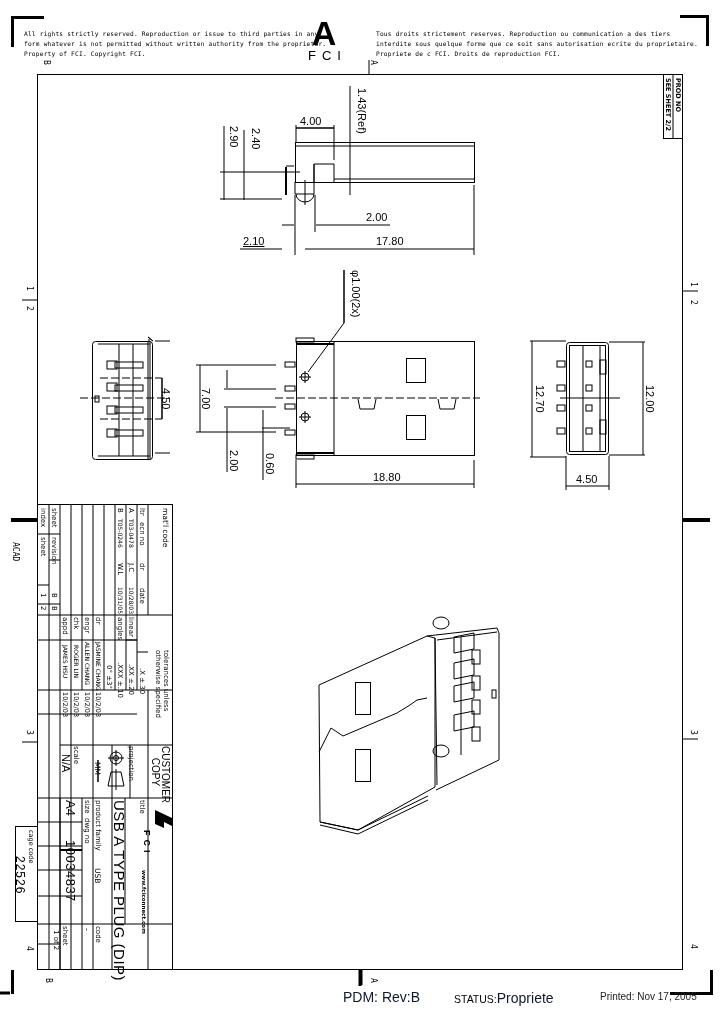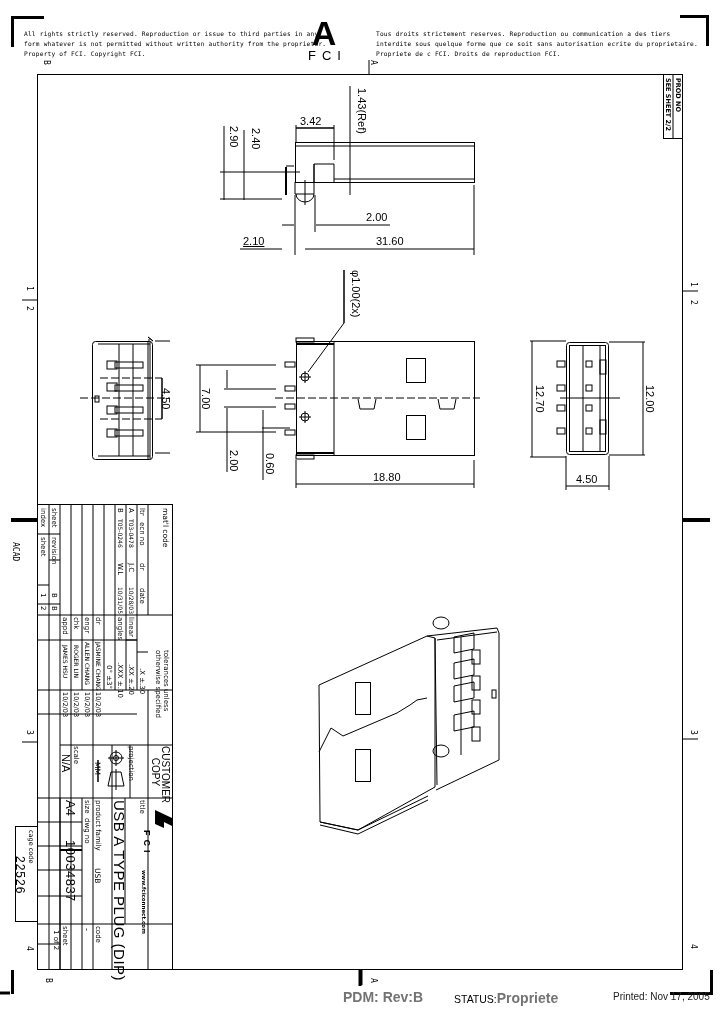--- a/index.html
+++ b/index.html
@@ -7,21 +7,21 @@
   .abs{position:absolute;}
   .copy{font-size:6.2px;line-height:10px;letter-spacing:0.2px;font-family:"DejaVu Sans Mono",monospace;}
   .copy div{white-space:nowrap;}
   .logo-a{font-family:"Liberation Sans",sans-serif;font-weight:bold;font-size:34px;line-height:30px;}
   .logo-fci{font-family:"Liberation Sans",sans-serif;font-size:13px;letter-spacing:6px;}
   .zone{font-size:8px;font-family:"DejaVu Sans Mono",monospace;}
   .dim{font-family:"Liberation Sans Narrow","Liberation Sans",sans-serif;font-size:11px;white-space:nowrap;}
   .rot{transform-origin:0 0;transform:rotate(90deg);white-space:nowrap;}
   .tb{font-size:7px;font-family:"DejaVu Sans",sans-serif;}
   .footer{font-family:"Liberation Sans",sans-serif;white-space:nowrap;}
-  .red{color:#737373;font-weight:bold;}
+  .red{color:#0f172a;font-weight:normal;}
   svg{position:absolute;left:0;top:0;}
 </style>
 </head>
 <body>
 
 <div class="abs" style="left:11px;top:16px;width:30px;height:28px;border-left:3px solid #000;border-top:3px solid #000;"></div>
 <div class="abs" style="left:680px;top:15px;width:26px;height:28px;border-right:3px solid #000;border-top:3px solid #000;"></div>
 <div class="abs" style="left:670px;top:970px;width:40px;height:22px;border-right:3px solid #000;border-bottom:3px solid #000;"></div>
 <div class="abs" style="left:11px;top:970px;width:12px;height:24px;border-left:3px solid #000;"></div>
 
@@ -271,26 +271,26 @@
 
   <path d="M155,810 L172,818 L172,826 L164,822 L164,828 L155,824 Z" fill="#000"></path>
 </svg>
 
 <div class="abs" style="left:37px;top:969px;width:646px;height:1px;background:#000;"></div>
 
 <div class="abs rot" style="left:682px;top:78px;font-size:6.5px;font-weight:bold;"><span>PROD NO</span></div>
 <div class="abs rot" style="left:672px;top:78px;font-size:6.5px;font-weight:bold;"><span>SEE SHEET 2/2</span></div>
 
 <div class="abs dim rot" style="left:368px;top:88px;">1.43(Ref)</div>
-<div class="abs dim" style="left:300px;top:115px;">3.42</div>
+<div class="abs dim" style="left:300px;top:115px;">4.00</div>
 <div class="abs dim rot" style="left:262px;top:128px;">2.40</div>
 <div class="abs dim rot" style="left:240px;top:126px;">2.90</div>
 <div class="abs dim" style="left:366px;top:211px;">2.00</div>
 <div class="abs dim" style="left:243px;top:235px;text-decoration:underline;">2.10</div>
-<div class="abs dim" style="left:376px;top:235px;">31.60</div>
+<div class="abs dim" style="left:376px;top:235px;">17.80</div>
 
 <div class="abs dim rot" style="left:362px;top:270px;">φ1.00(2x)</div>
 <div class="abs dim rot" style="left:172px;top:388px;">4.50</div>
 <div class="abs dim rot" style="left:212px;top:388px;">7.00</div>
 <div class="abs dim rot" style="left:240px;top:450px;">2.00</div>
 <div class="abs dim rot" style="left:276px;top:453px;">0.60</div>
 <div class="abs dim" style="left:373px;top:471px;">18.80</div>
 
 <div class="abs dim rot" style="left:546px;top:385px;">12.70</div>
 <div class="abs dim rot" style="left:656px;top:385px;">12.00</div>
@@ -363,13 +363,13 @@
 <div class="abs tb rot" style="left:69px;top:926px;">sheet</div>
 <div class="abs tb rot" style="left:60px;top:930px;">1 of 2</div>
 
 <div class="abs tb rot" style="left:35px;top:830px;font-size:6.5px;">cage code</div>
 <div class="abs rot" style="left:27px;top:856px;font-size:12px;font-family:'Liberation Sans',sans-serif;letter-spacing:1px;">22526</div>
 
 <div class="abs footer red" style="left:343px;top:989px;font-size:14px;">PDM: Rev:B</div>
 <div class="abs footer" style="left:454px;top:989px;">
   <span style="font-size:10.5px;text-align:right;">STATUS:</span><span class="red" style="font-size:14px;">Propriete</span>
 </div>
-<div class="abs footer" style="left:581px;top:991px;font-size:10px;color:#222;padding-left:32px;">Printed: Nov 17, 2005</div>
+<div class="abs footer" style="left:568px;top:991px;font-size:10px;color:#222;padding-left:32px;">Printed: Nov 17, 2005</div>
 
 </body></html>

